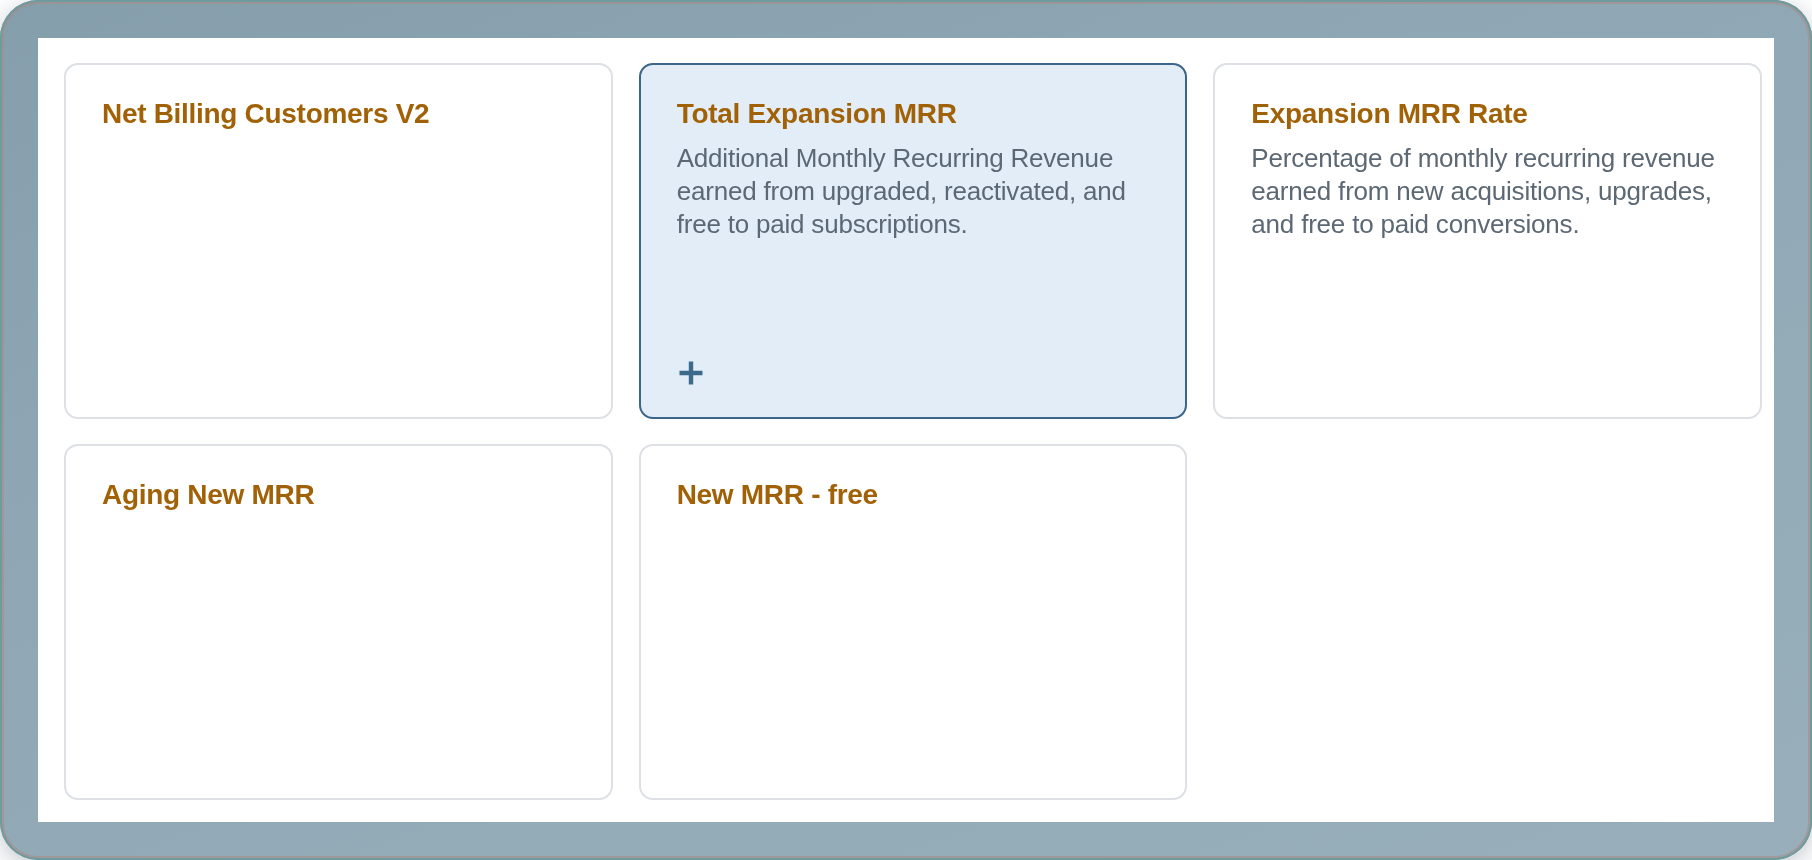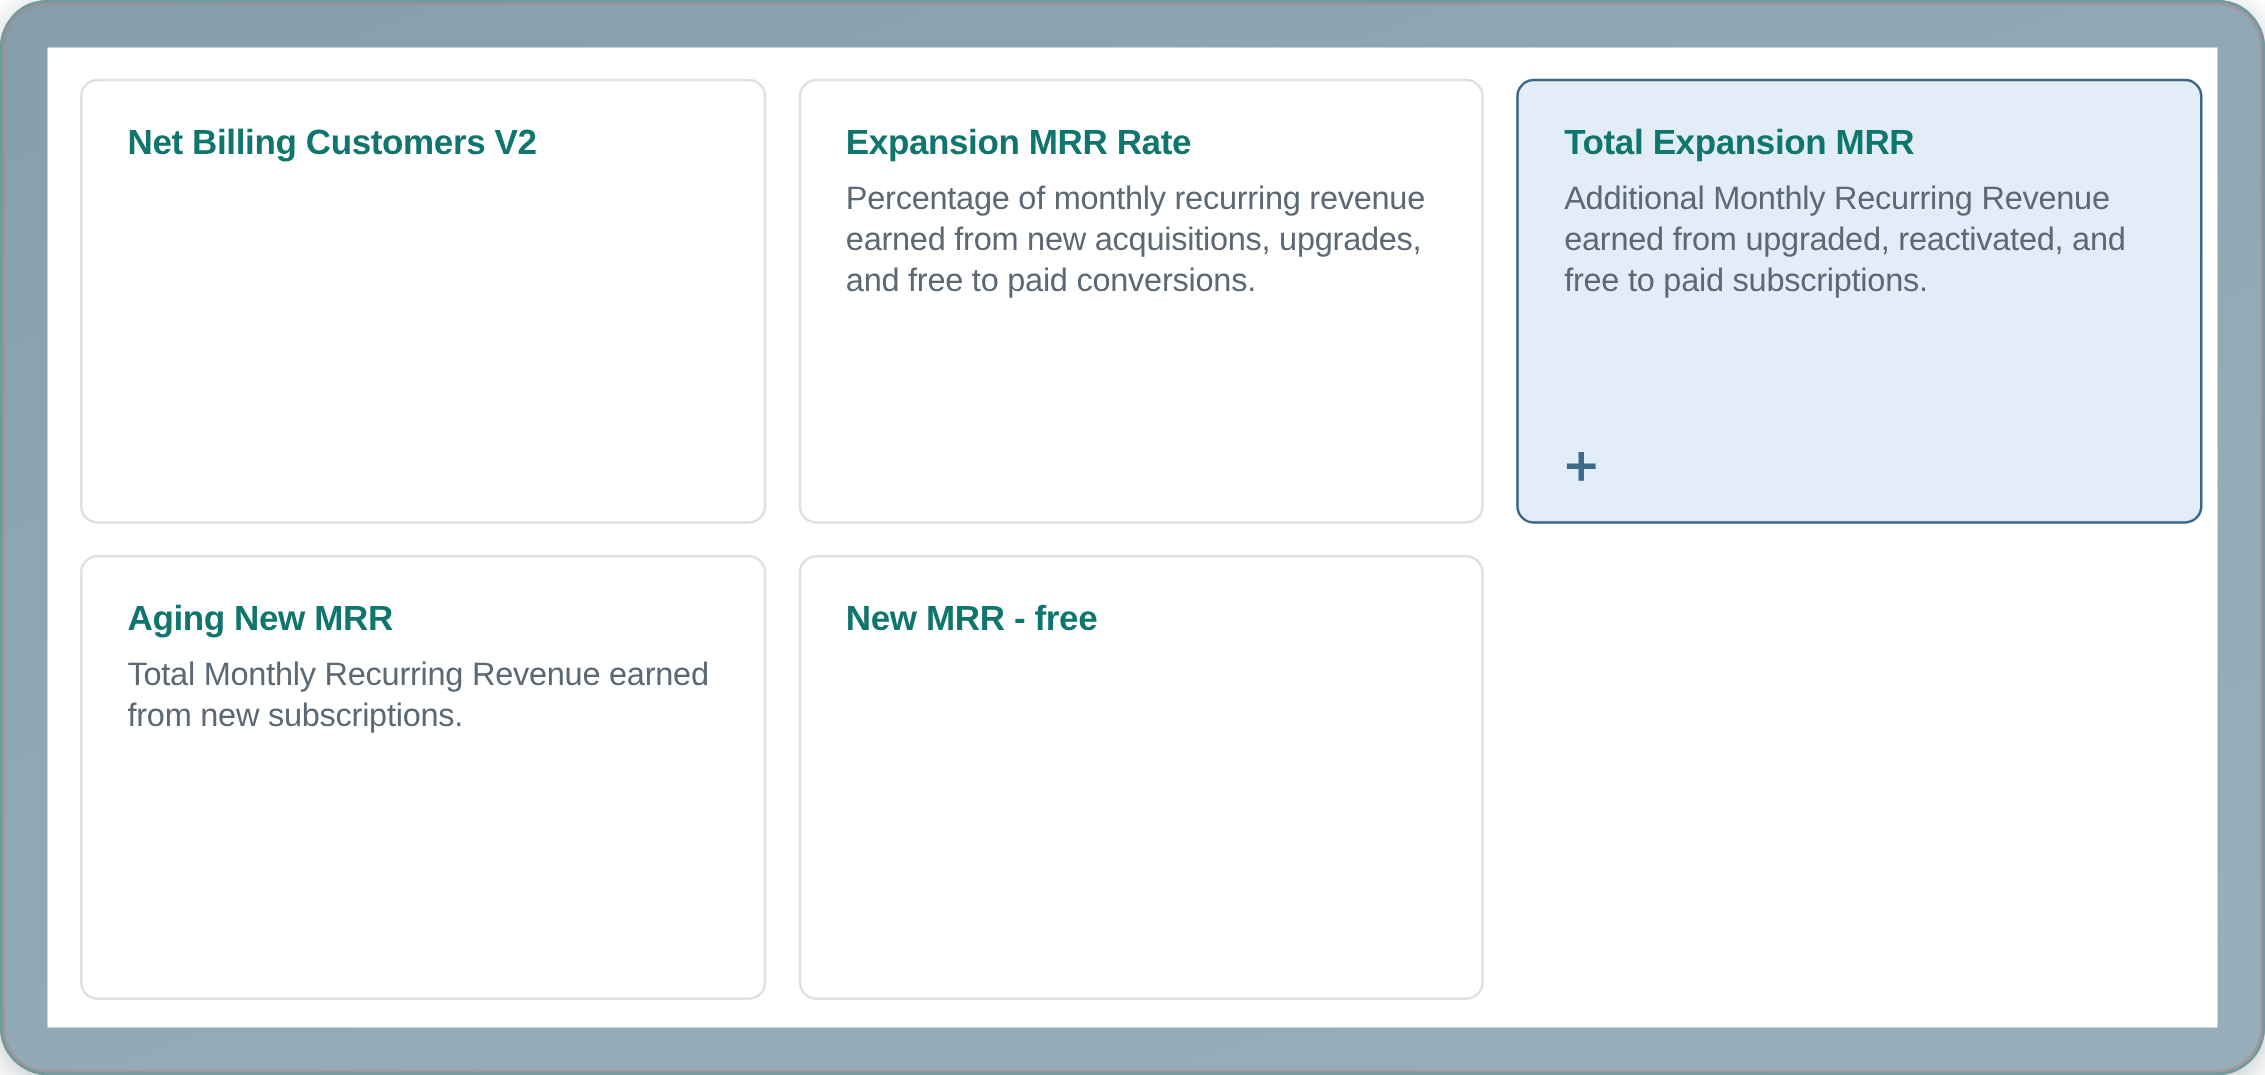--- a/index.html
+++ b/index.html
@@ -58,21 +58,21 @@
   .card.selected {
     background: #e2edf7;
     border-color: #3b6589;
   }
   .card-title {
     margin: 0;
     font-size: 28px;
     line-height: 37px;
     font-weight: 600;
     letter-spacing: -0.3px;
-    color: #0f766e;
+    color: #a16207;
   }
   .card-desc {
     margin: 10px 0 0 0;
     font-size: 26px;
     line-height: 33px;
     font-weight: 400;
     letter-spacing: -0.2px;
     color: #5c6874;
   }
   .card-desc:empty { display: none; }
@@ -96,42 +96,41 @@
 <div class="stage">
   <div class="frame">
     <div class="panel">
       <div class="grid">
 
         <div class="card">
           <h3 class="card-title">Net Billing Customers V2</h3>
 
         </div>
 
-        <div class="card">
-          <h3 class="card-title">Expansion MRR Rate</h3>
-          <p class="card-desc">Percentage of monthly recurring revenue earned from new acquisitions, upgrades, and free to paid conversions.</p>
-
-        </div>
-
         <div class="card selected">
           <h3 class="card-title">Total Expansion MRR</h3>
           <p class="card-desc">Additional Monthly Recurring Revenue earned from upgraded, reactivated, and free to paid subscriptions.</p>
           <button class="add-btn">
             <span>
               <svg width="28" height="28" viewBox="0 0 28 28">
                   <path d="M14 2.5 V25.5 M2.5 14 H25.5" stroke="#3d6a8b" stroke-width="4.4"></path>
                 </svg>
             </span>
           </button>
         </div>
 
+        <div class="card">
+          <h3 class="card-title">Expansion MRR Rate</h3>
+          <p class="card-desc">Percentage of monthly recurring revenue earned from new acquisitions, upgrades, and free to paid conversions.</p>
+
+        </div>
+
 
         <div class="card">
           <h3 class="card-title">Aging New MRR</h3>
-          <p class="card-desc">Total Monthly Recurring Revenue earned from new subscriptions.</p>
 
         </div>
 
         <div class="card">
           <h3 class="card-title">New MRR - free</h3>
 
         </div>
 
       </div>
     </div>

